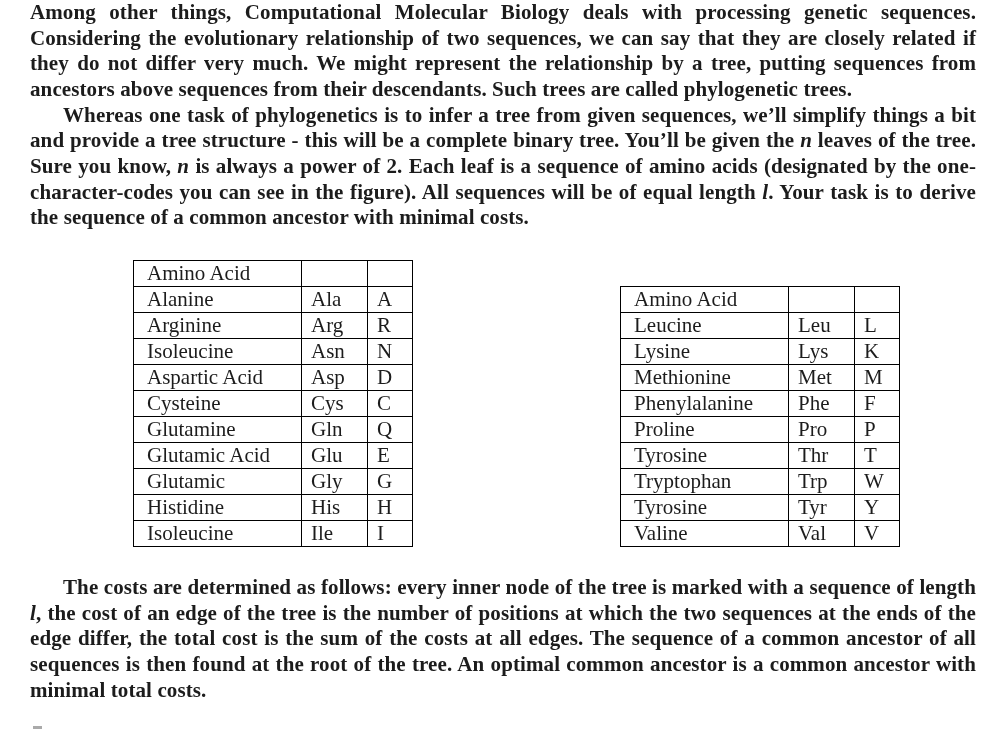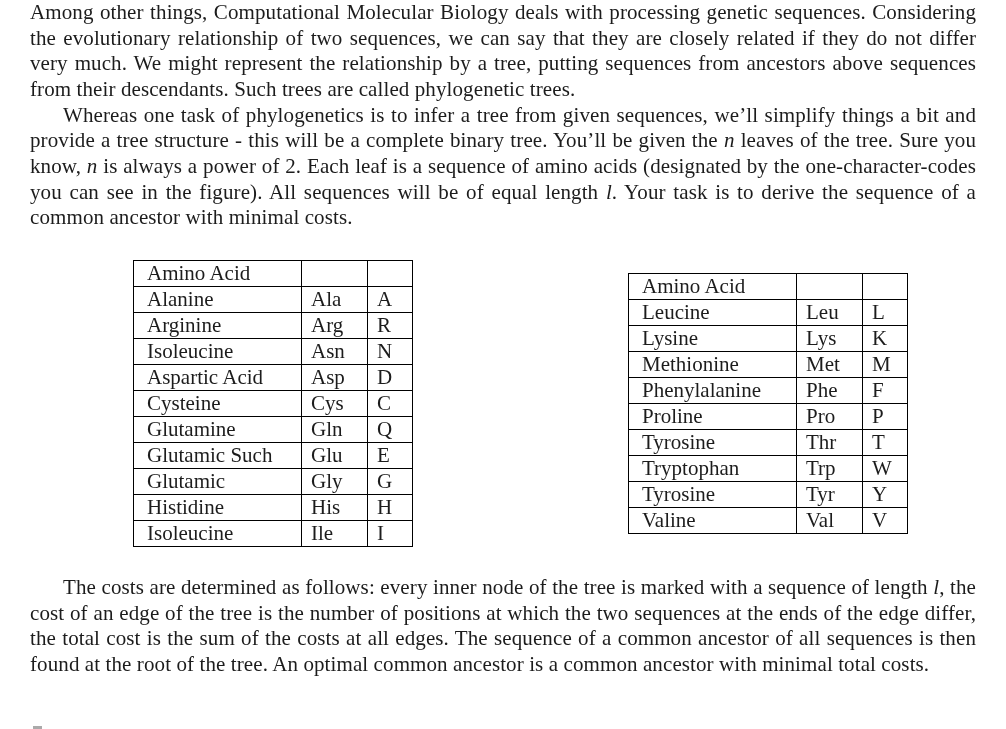--- a/index.html
+++ b/index.html
@@ -13,29 +13,29 @@
     color: #1c1c1c;
     box-sizing: border-box;
     padding: 0 30px;
   }
   .para {
     margin: 0;
     font-size: 21px;
     line-height: 25.65px;
     text-align: justify;
     letter-spacing: 0.1px;
+    font-weight: bold;
   }
   .para.indent { text-indent: 33px; }
   .para i { font-style: italic; }
 
   .tables-row {
     display: flex;
-    align-items: center;
+    align-items: flex-end;
     margin-top: 29px;
-    gap: 8px;
   }
   table.amino {
     border-collapse: collapse;
     table-layout: fixed;
     font-size: 21px;
   }
   table.amino td {
     border: 1px solid #000000;
     height: 25px;
     padding: 0 4px 0 9px;
@@ -102,21 +102,21 @@
           <td class="c-name">Cysteine</td>
           <td class="c-abbr">Cys</td>
           <td class="c-code">C</td>
         </tr>
         <tr>
           <td class="c-name">Glutamine</td>
           <td class="c-abbr">Gln</td>
           <td class="c-code">Q</td>
         </tr>
         <tr>
-          <td class="c-name">Glutamic Such</td>
+          <td class="c-name">Glutamic Acid</td>
           <td class="c-abbr">Glu</td>
           <td class="c-code">E</td>
         </tr>
         <tr>
           <td class="c-name">Glutamic</td>
           <td class="c-abbr">Gly</td>
           <td class="c-code">G</td>
         </tr>
         <tr>
           <td class="c-name">Histidine</td>

